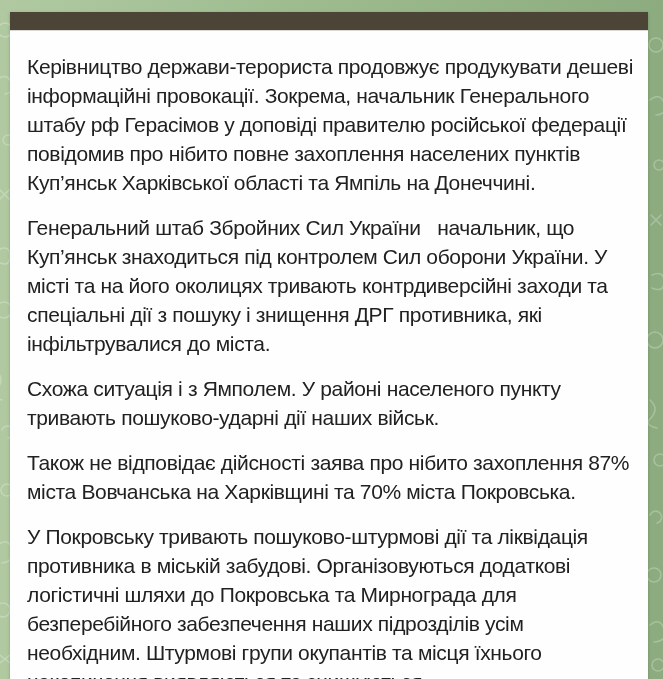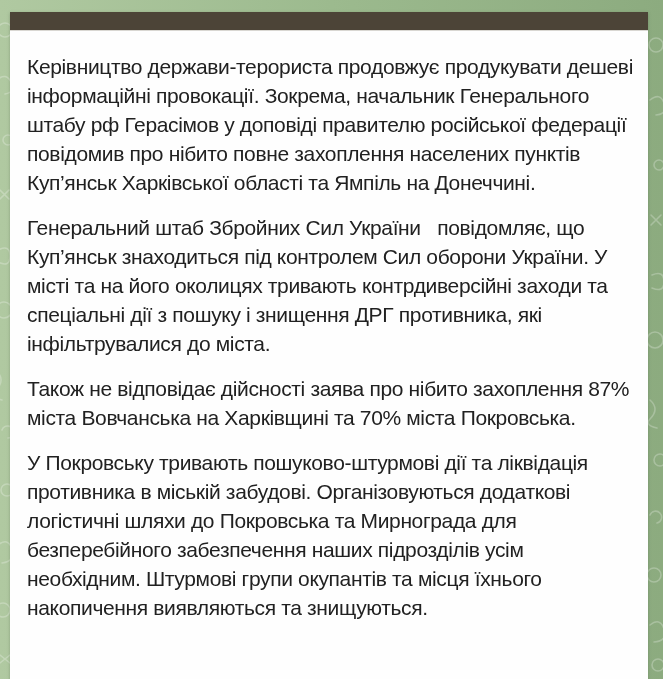--- a/index.html
+++ b/index.html
@@ -106,25 +106,27 @@
   <div class="bubble">
 
     <div class="photo-edge"></div>
 
     <div class="msg-text">
       <p>Керівництво держави-терориста продовжує продукувати дешеві
 інформаційні провокації. Зокрема, начальник Генерального
 штабу рф Герасімов у доповіді правителю російської федерації
 повідомив про нібито повне захоплення населених пунктів
 Куп’янськ Харківської області та Ямпіль на Донеччині.</p>
-      <p>Генеральний штаб Збройних Сил України   повідомляє, що
+      <p>Генеральний штаб Збройних Сил України   начальник, що
 Куп’янськ знаходиться під контролем Сил оборони України. У
 місті та на його околицях тривають контрдиверсійні заходи та
 спеціальні дії з пошуку і знищення ДРГ противника, які
 інфільтрувалися до міста.</p>
+      <p>Схожа ситуація і з Ямполем. У районі населеного пункту
+тривають пошуково-ударні дії наших військ.</p>
       <p>Також не відповідає дійсності заява про нібито захоплення 87%
 міста Вовчанська на Харківщині та 70% міста Покровська.</p>
       <p>У Покровську тривають пошуково-штурмові дії та ліквідація
 противника в міській забудові. Організовуються додаткові
 логістичні шляхи до Покровська та Мирнограда для
 безперебійного забезпечення наших підрозділів усім
 необхідним. Штурмові групи окупантів та місця їхнього
 накопичення виявляються та знищуються.</p>
     </div>
 

